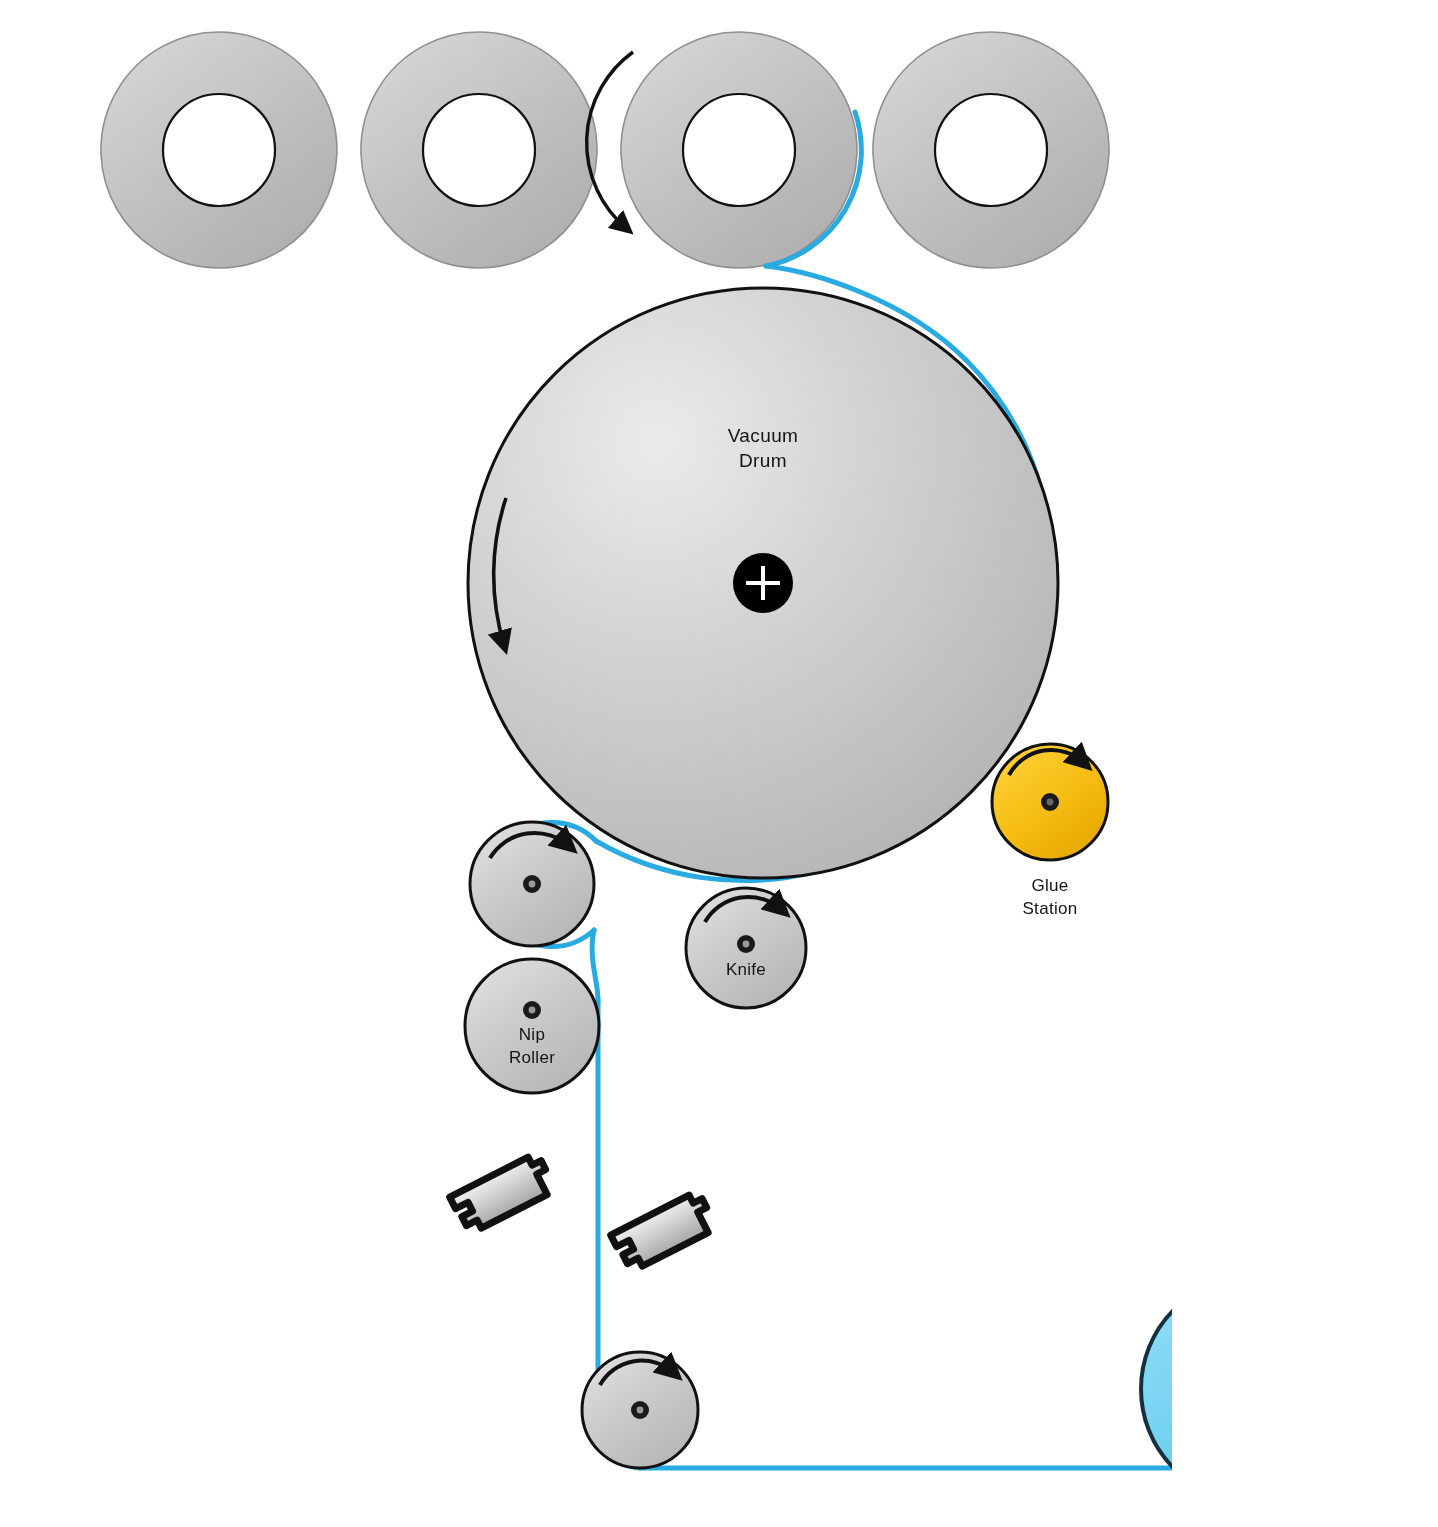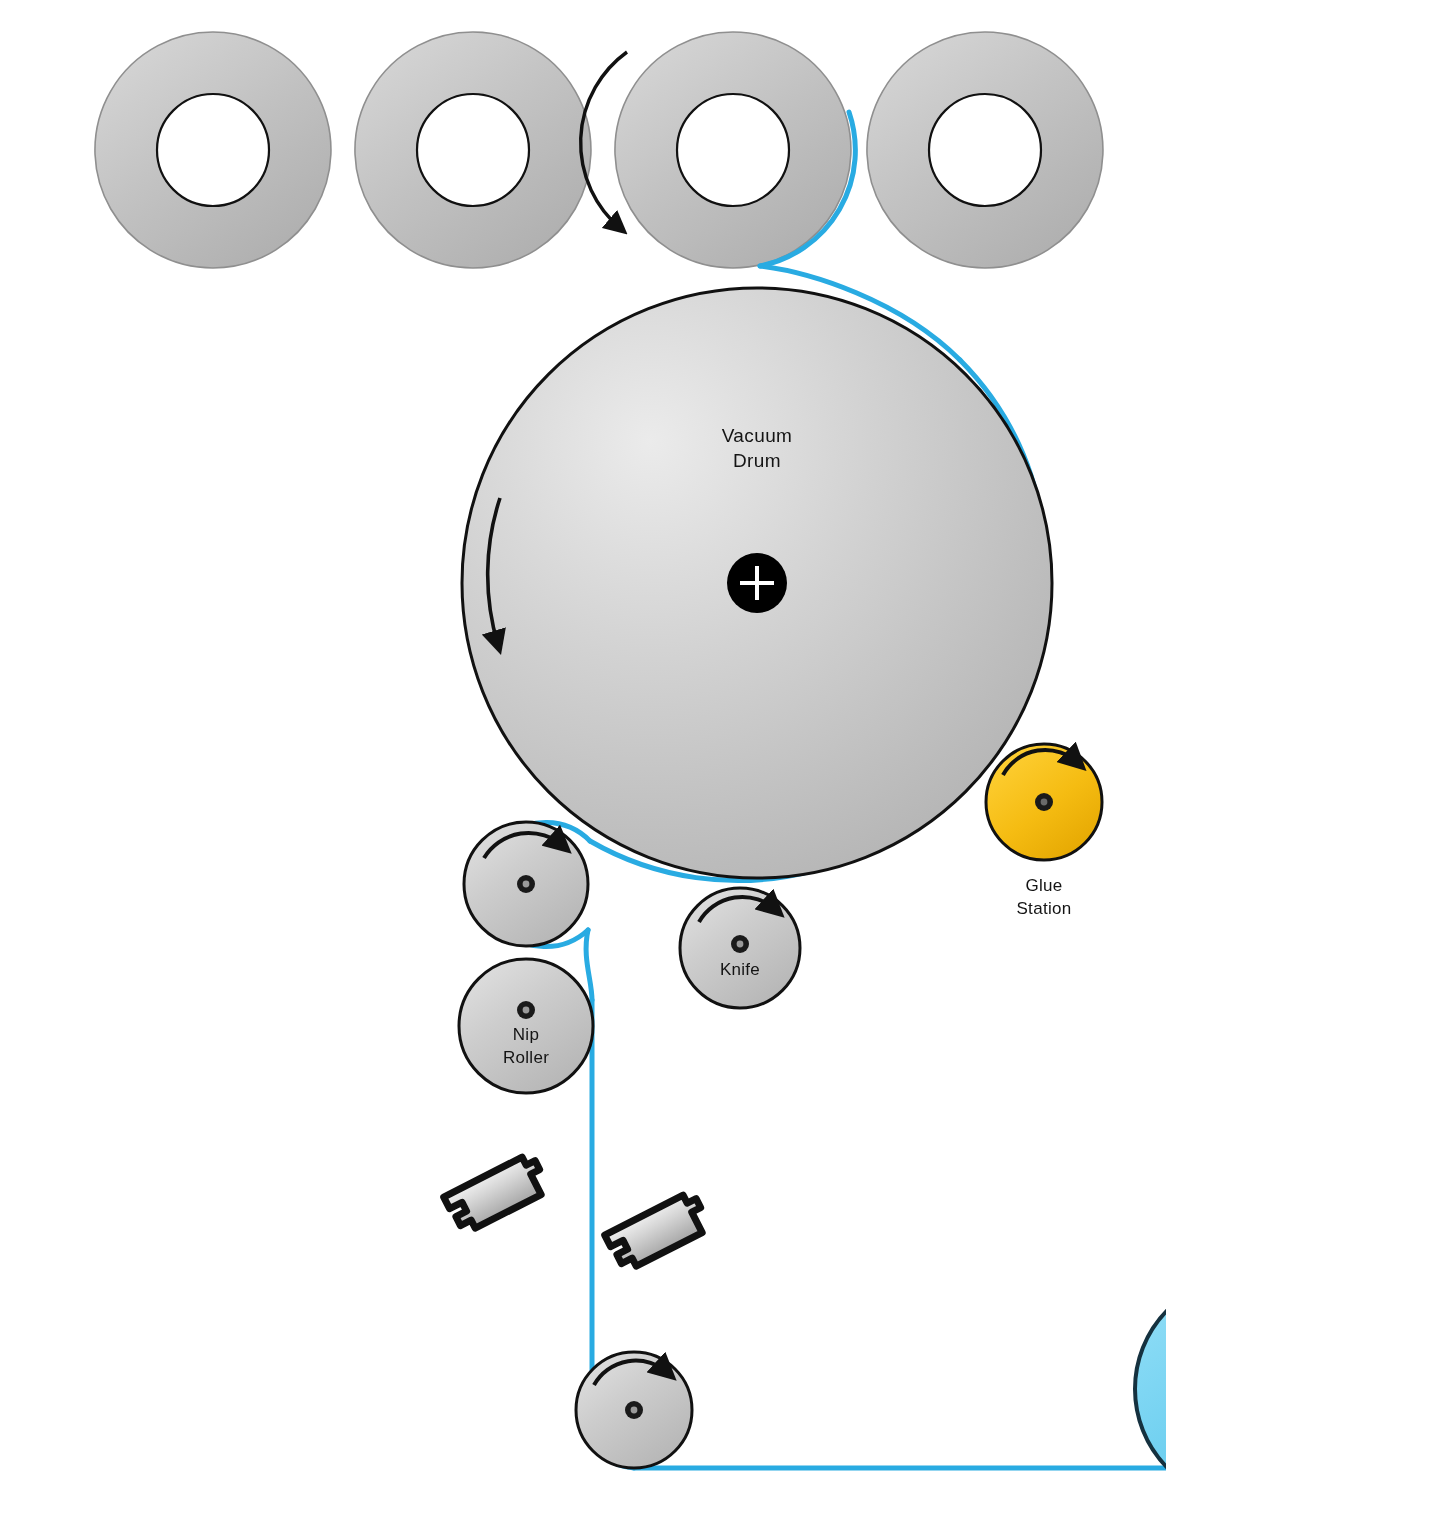--- a/index.html
+++ b/index.html
@@ -9,20 +9,21 @@
   }
   body {
     font-family: "Liberation Sans", sans-serif;
   }
   #stage {
     position: relative;
     width: 1166px;
     height: 1527px;
     background: #ffffff;
     overflow: hidden;
+    padding-left: 6px;
   }
   #diagram-svg {
     display: block;
     width: 1438px;
     height: 1527px;
   }
   .lbl {
     font-family: "Liberation Sans", sans-serif;
     fill: #141414;
     text-anchor: middle;

